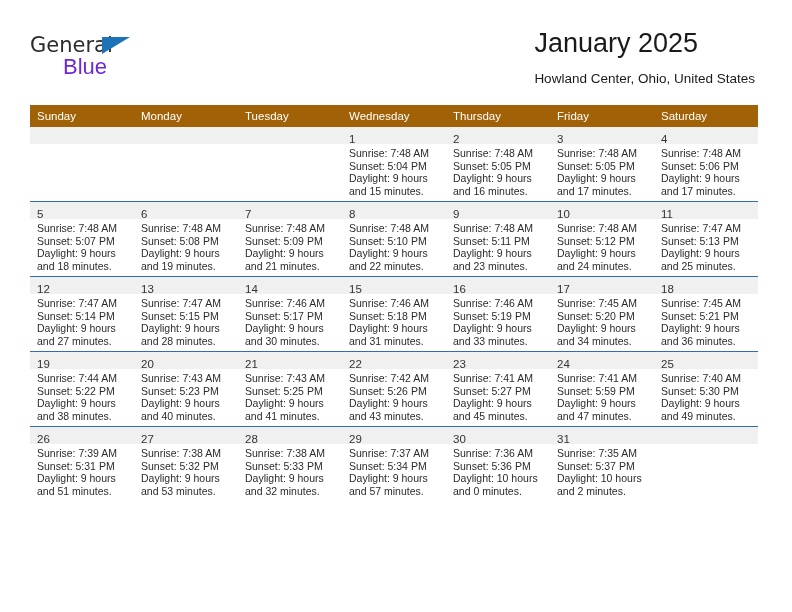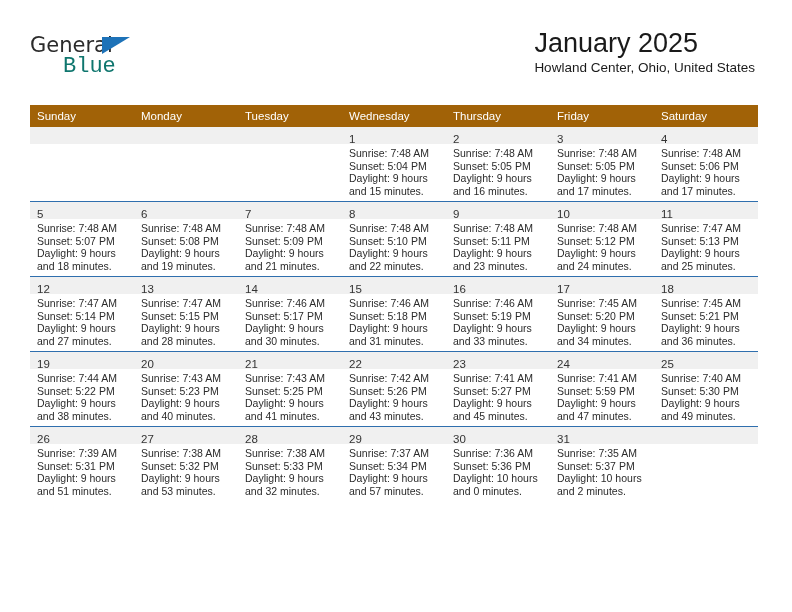--- a/index.html
+++ b/index.html
@@ -53,38 +53,39 @@
     height: 0;
     border-left: 28px solid #1d72b8;
     border-bottom: 17px solid transparent;
   }
   .brand-bottom {
     position: absolute;
     left: 33px;
     top: 21px;
     font-size: 22px;
     line-height: 24px;
-    color: #0f766e;
-    font-family: Liberation Mono, monospace;
+    color: #6d28d9;
+    font-family: Liberation Sans, sans-serif;
     font-weight: 400;
   }
   .titles {
     position: absolute;
     right: 3px;
     top: 0;
     text-align: left;
   }
   .cal-title {
     font-size: 27px;
     line-height: 34px;
     color: #1a1a1a;
     font-weight: 400;
     font-family: "Liberation Sans", sans-serif;
   }
   .cal-subtitle {
+    margin-top: 11px;
     font-size: 13.5px;
     line-height: 16px;
     color: #1a1a1a;
     font-weight: 400;
   }
 
   
   .calendar {
     position: absolute;
     left: 30px;

